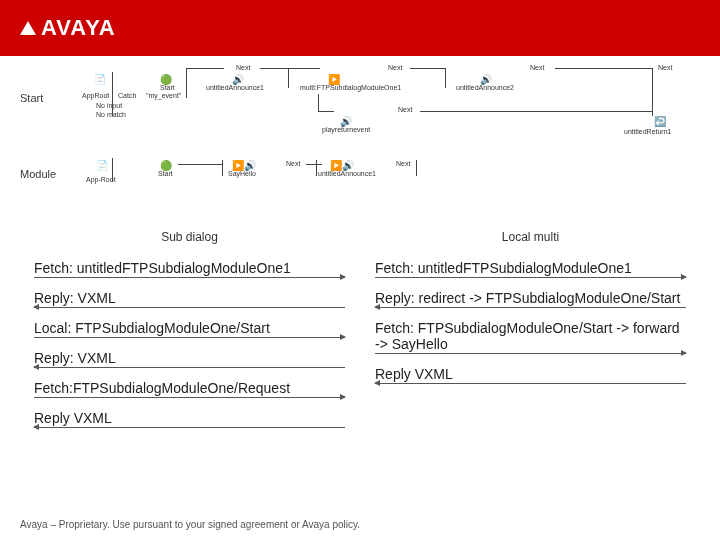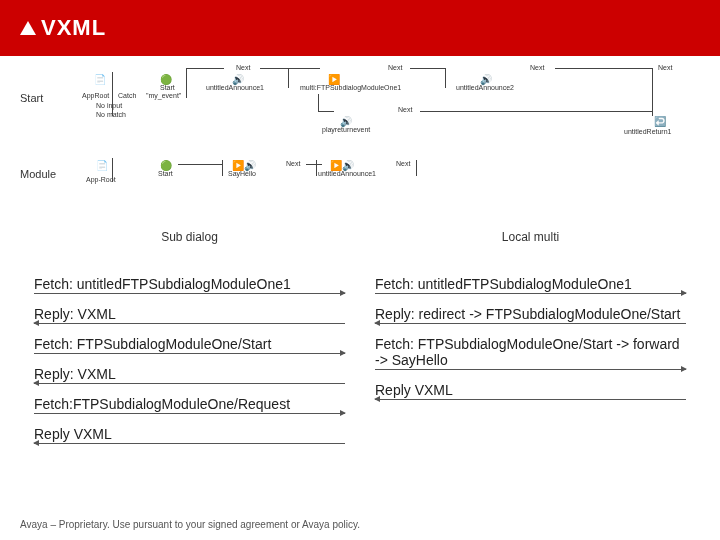--- a/index.html
+++ b/index.html
@@ -64,21 +64,21 @@
   .comparison {
     display: flex;
     padding: 14px 34px 0 34px;
     gap: 30px;
   }
   .col { flex: 1; }
   .col-title {
     text-align: center;
     font-size: 12px;
     color: #333;
-    margin-bottom: 30px;
+    margin-bottom: 14px;
   }
   .step {
     font-size: 14px;
     color: #222;
     padding: 2px 0 1px 0;
   }
   .arrow-line {
     height: 1px;
     background: #555;
     position: relative;
@@ -107,21 +107,21 @@
     font-size: 10px;
     color: #555;
   }
 </style>
 </head>
 <body>
 
 <div class="titlebar">
   <div class="logo">
     <span class="logo-tri"></span>
-    <span>VXML</span>
+    <span>AVAYA</span>
   </div>
 </div>
 
 <div class="diagram-area">
 
   <div class="row-label" style="top:36px">Start</div>
   <div class="row-label" style="top:112px">Module</div>
 
   <div class="diag-shape" style="left:94px; top:18px"><span class="glyph">📄</span></div>
   <div class="diag-shape" style="left:82px; top:36px">AppRoot</div>
@@ -184,21 +184,21 @@
   <div class="bar" style="left:416px; top:104px; width:1px; height:16px"></div>
 </div>
 
 <div class="comparison">
   <div class="col">
     <div class="col-title">Sub dialog</div>
     <div class="step">Fetch: untitledFTPSubdialogModuleOne1</div>
     <div class="arrow-line right"></div>
     <div class="step">Reply: VXML</div>
     <div class="arrow-line left"></div>
-    <div class="step">Fetch: FTPSubdialogModuleOne/Start</div>
+    <div class="step">Local: FTPSubdialogModuleOne/Start</div>
     <div class="arrow-line right"></div>
     <div class="step">Reply: VXML</div>
     <div class="arrow-line left"></div>
     <div class="step">Fetch:FTPSubdialogModuleOne/Request</div>
     <div class="arrow-line right"></div>
     <div class="step">Reply VXML</div>
     <div class="arrow-line left"></div>
   </div>
   <div class="col">
     <div class="col-title">Local multi</div>

